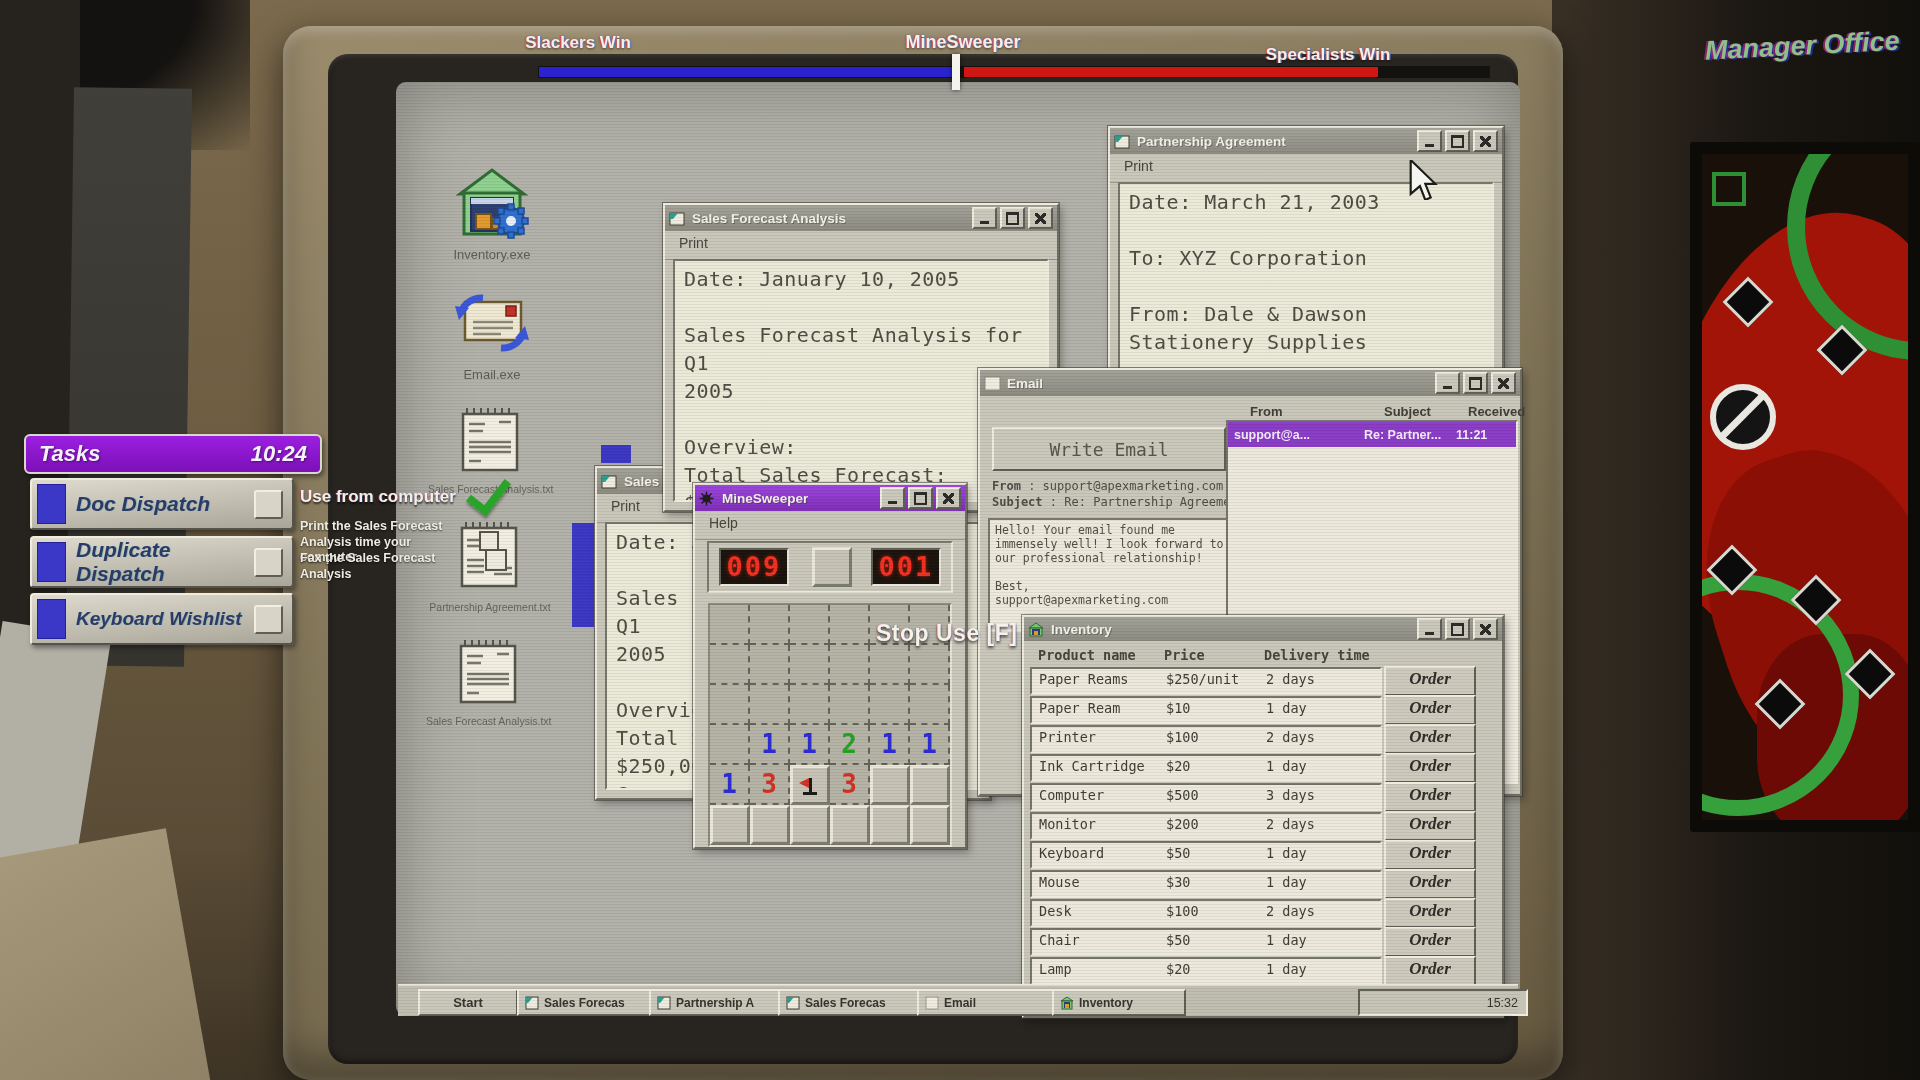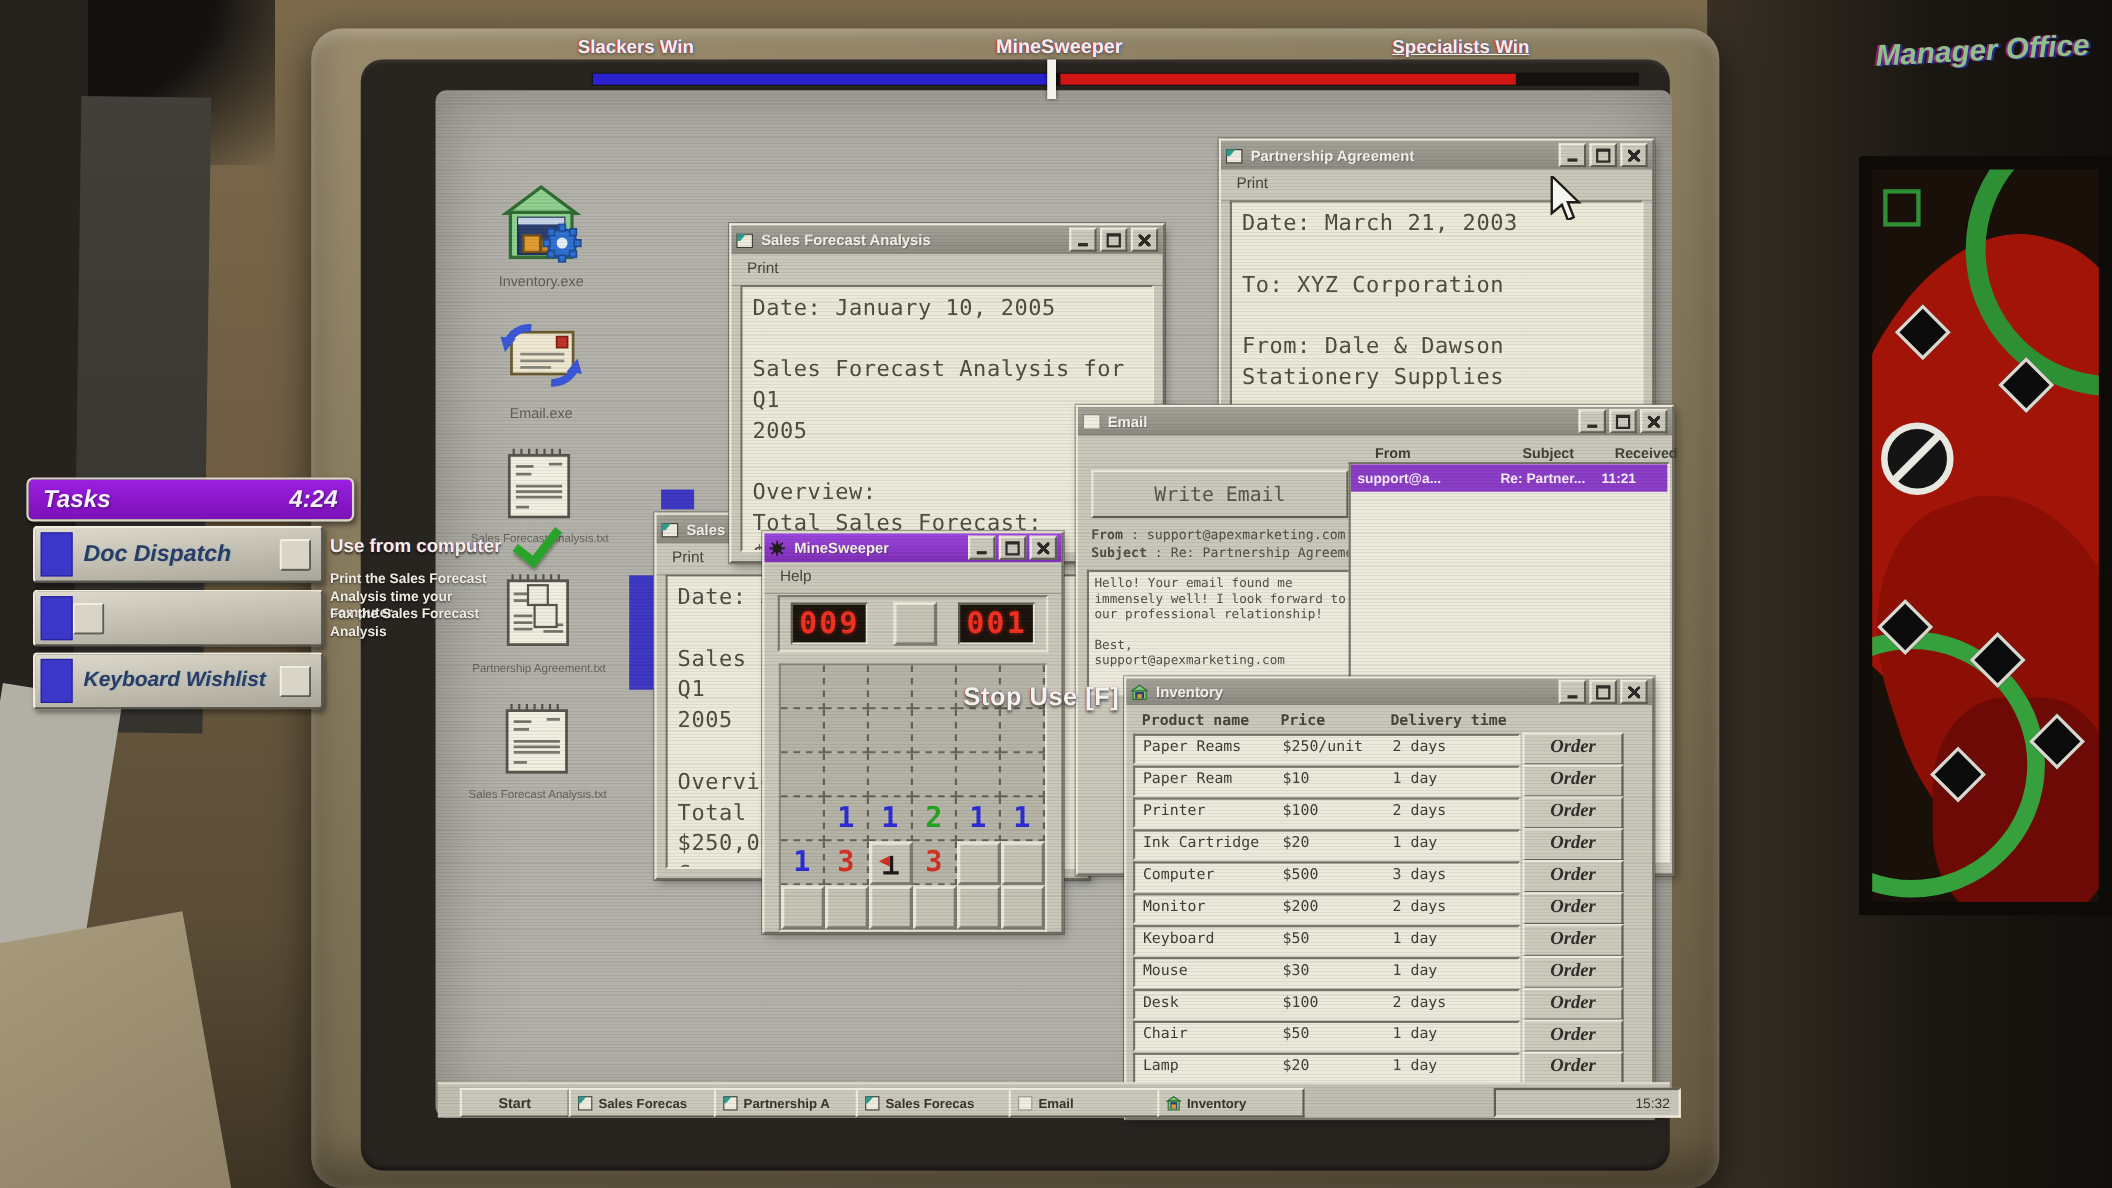--- a/index.html
+++ b/index.html
@@ -659,41 +659,42 @@
         </svg>
       <span>Inventory</span>
     </div>
     <div class="tb-clock" style="left:960px;width:150px;">15:32</div>
   </div>
 
   <div class="abs scanlines"></div>
 
   <div class="hud-label" style="left:508px;top:33px;width:140px;">Slackers Win</div>
   <div class="hud-label" style="left:898px;top:32px;width:130px;font-size:18px;">MineSweeper</div>
-  <div class="hud-label" style="left:1253px;top:33px;width:150px;text-decoration:underline;">Specialists Win</div>
+  <div class="hud-label" style="left:1253px;top:45px;width:150px;">Specialists Win</div>
   <div class="hud-bar">
     <div class="fill" style="left: 1px; width: 414px; background: rgb(42, 34, 207);"></div>
     <div class="fill" style="left: 426px; width: 414px; background: rgb(207, 22, 18);"></div>
     <div class="hud-marker"></div>
   </div>
   <div class="room-label">Manager Office</div>
   <div class="stop-use">Stop Use [F]</div>
 
   <div class="tasks-panel">
     <div class="tasks-header">
       <span>Tasks</span>
-      <span>4:24</span>
+      <span>10:24</span>
     </div>
     <div class="task-item" style="top:478px;">
       <span class="task-sq"></span>
       <span class="task-label">Doc Dispatch</span>
       <span class="task-btn"></span>
     </div>
     <div class="task-item" style="top:536px;">
       <span class="task-sq"></span>
+      <span class="task-label">Duplicate Dispatch</span>
       <span class="task-btn"></span>
     </div>
     <div class="task-item" style="top:593px;">
       <span class="task-sq"></span>
       <span class="task-label" style="font-size:19px;">Keyboard Wishlist</span>
       <span class="task-btn"></span>
     </div>
     <div class="task-done">Use from computer</div>
     <span class="check"></span>
     <div class="task-sub" style="left:300px;top:519px;">Print the Sales Forecast Analysis time your computer</div>

